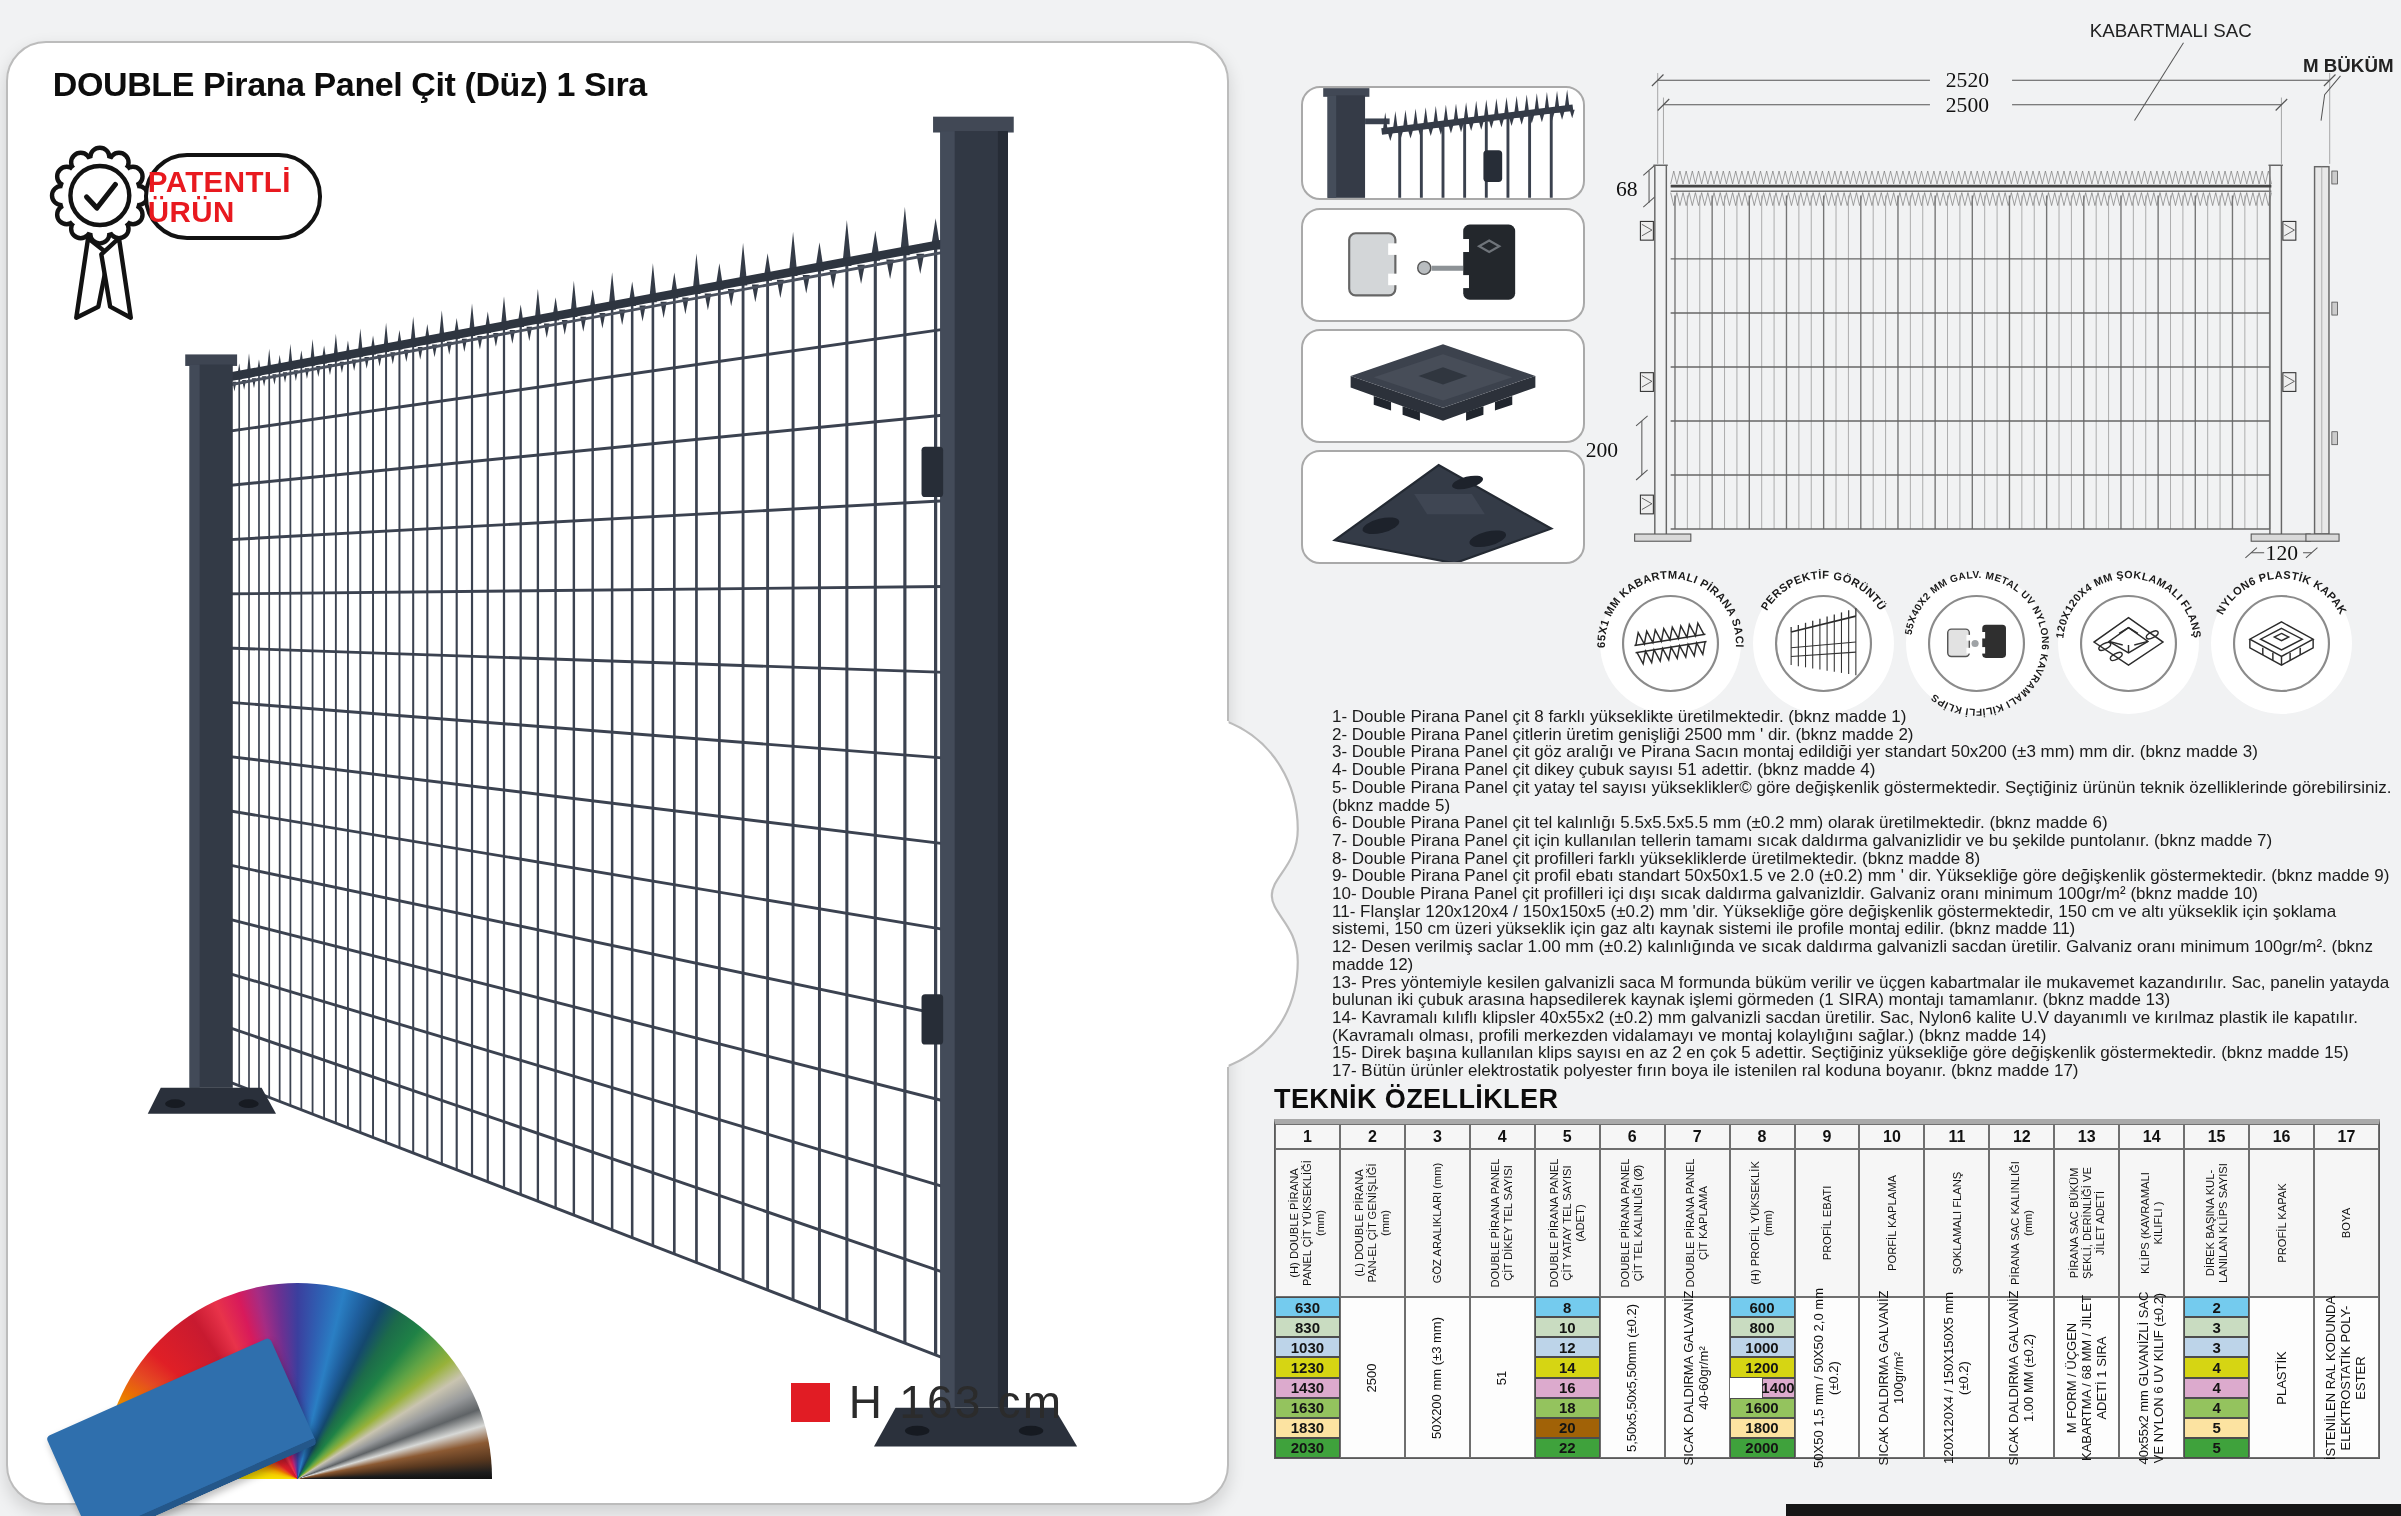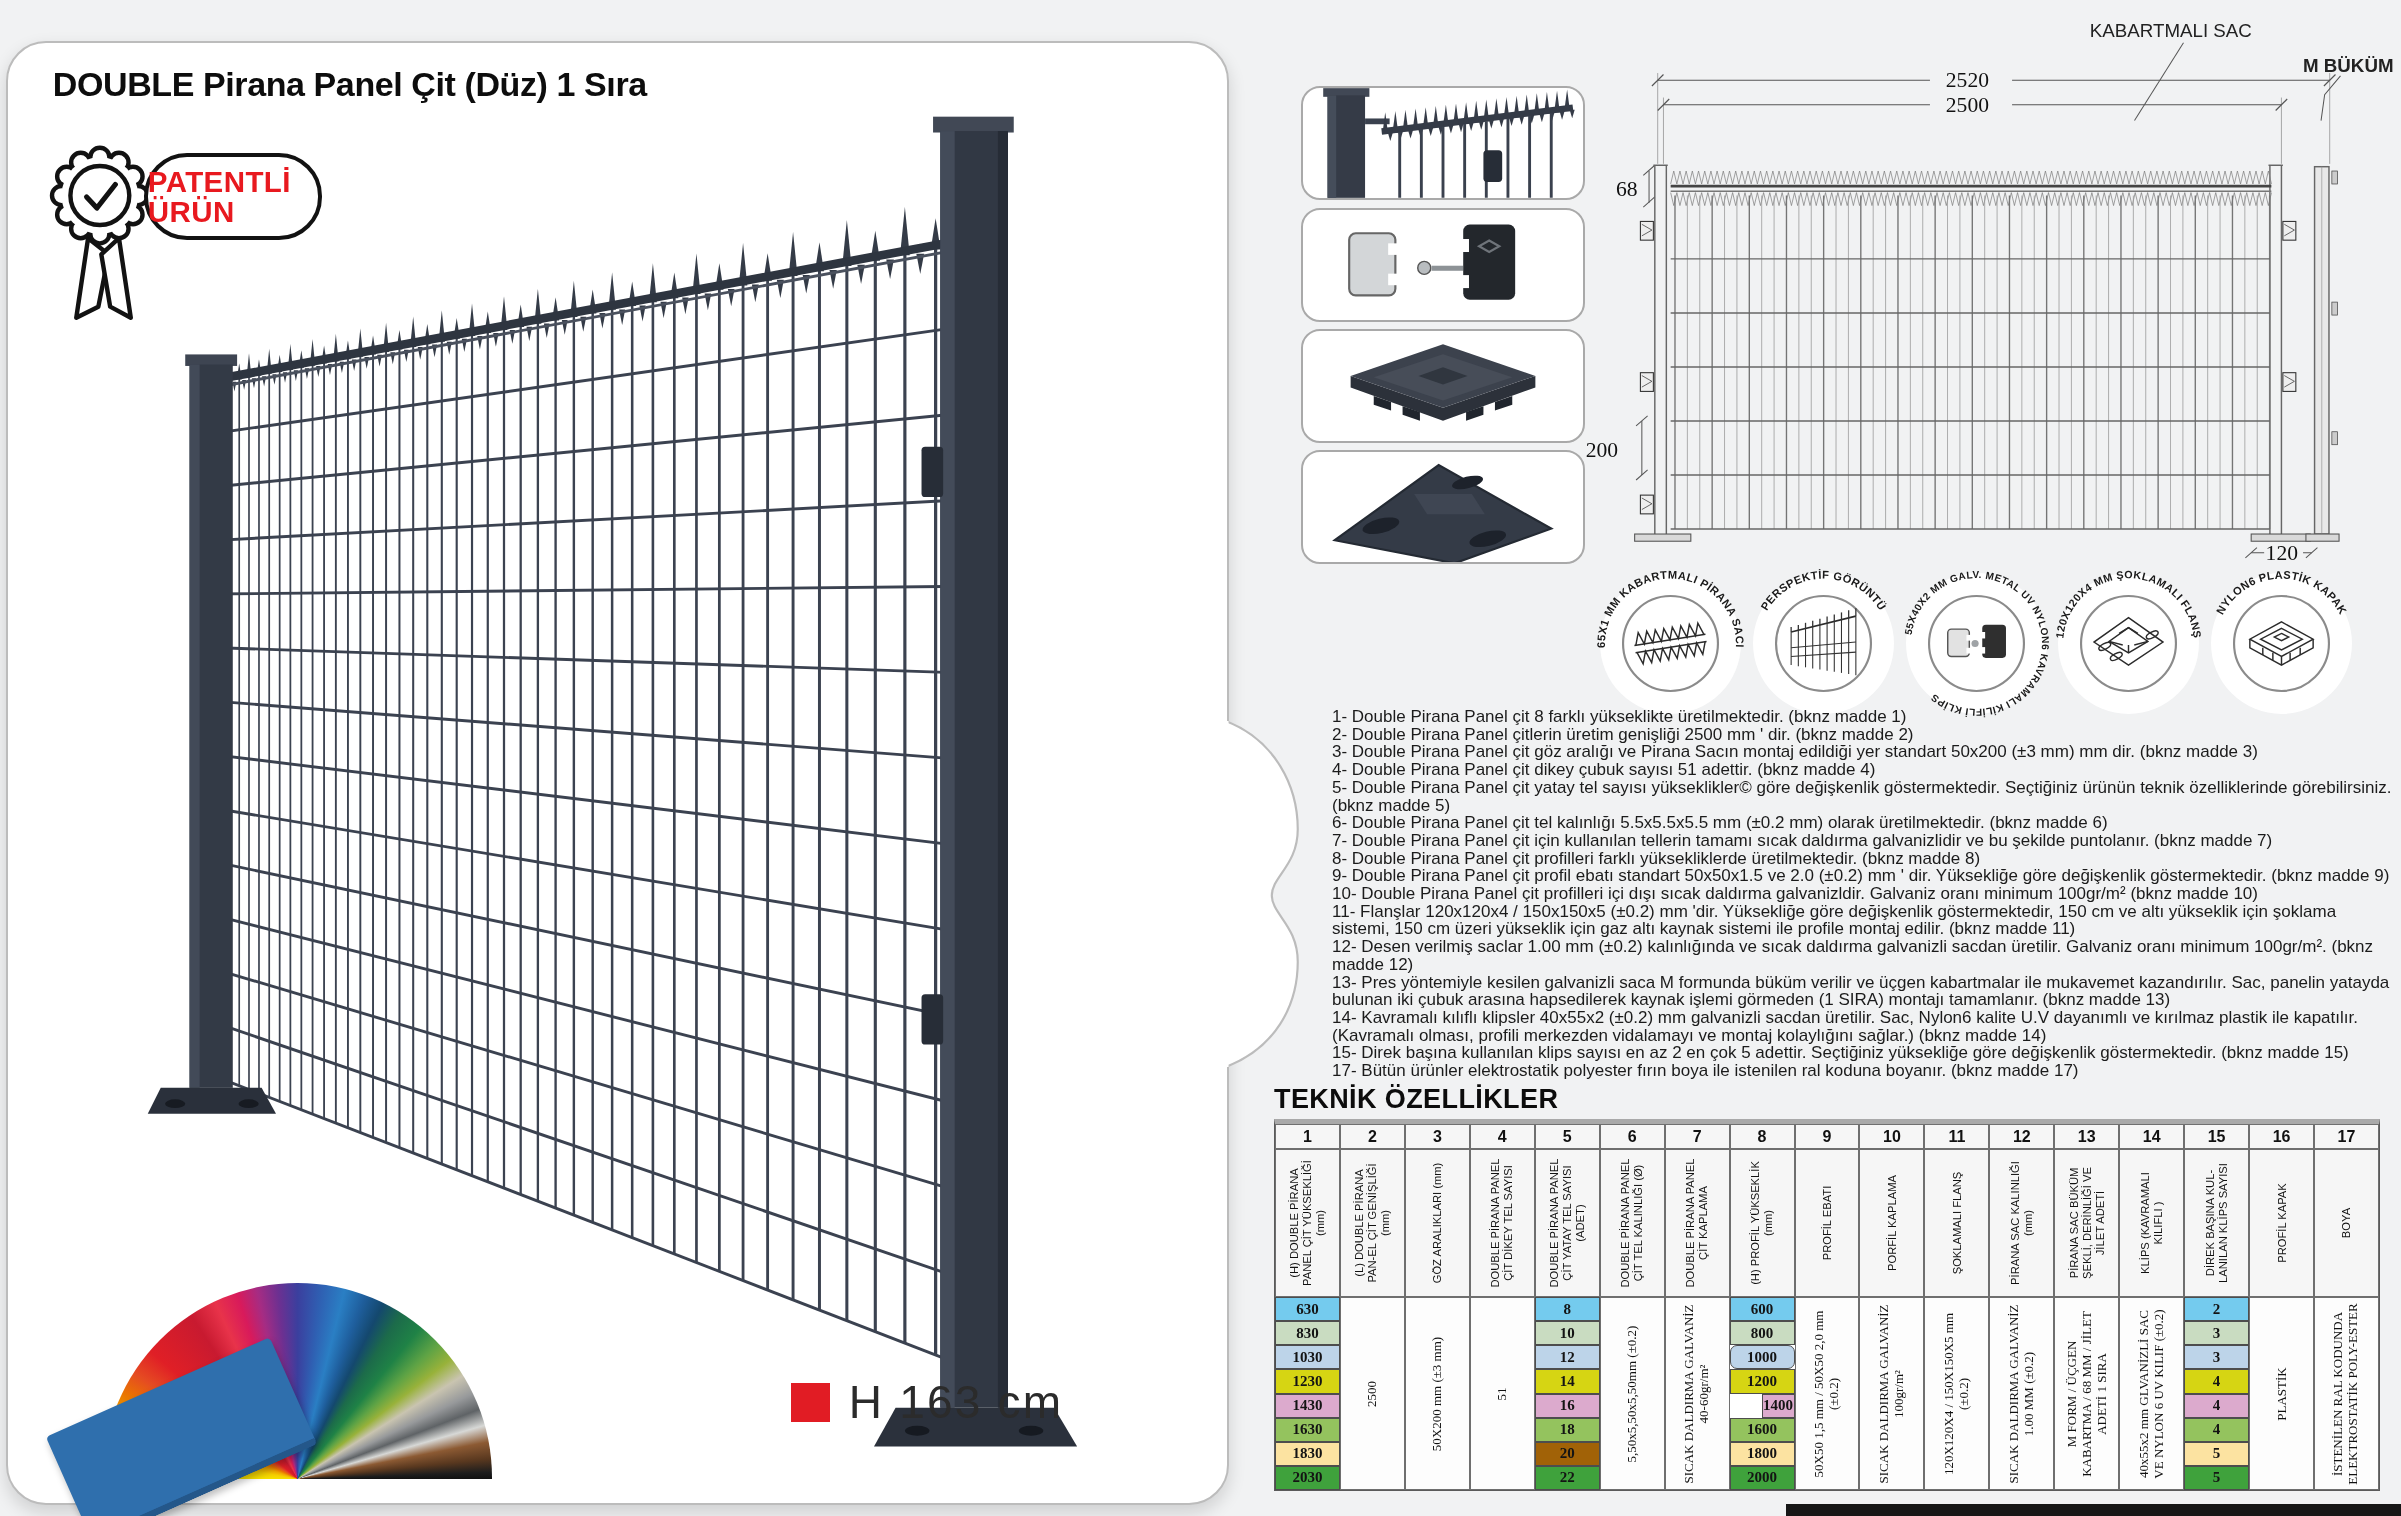--- a/index.html
+++ b/index.html
@@ -41,21 +41,21 @@
   .stamp textPath{font-family:"Liberation Sans",sans-serif;font-weight:bold;fill:#1a1a1a;letter-spacing:.6px;}
   
   #features{position:absolute;left:1332px;top:708px;width:1065px;font-size:17px;line-height:17.7px;color:#1b1b1b;}
   
   #tech-heading{position:absolute;left:1274px;top:1084px;font-size:27px;font-weight:bold;letter-spacing:0.4px;color:#0c0c0c;}
   #tech-table{position:absolute;left:1274px;top:1119px;width:1104px;display:flex;border:1.4px solid #5a5a5a;border-top:5.8px solid #a9a9a9;background:#fff;}
   .tcol{flex:1;display:flex;flex-direction:column;min-width:0;}
   .tnum{height:23px;border:0.7px solid #6f6f6f;display:flex;align-items:center;justify-content:center;
         font-size:16px;font-weight:bold;background:#f6f6f6;}
   .thead{height:146px;border:0.7px solid #6f6f6f;position:relative;background:#f6f6f6;}
-  .tbody{height:193px;display:flex;flex-direction:column;font-family:Liberation Serif, serif;}
+  .tbody{height:161px;display:flex;flex-direction:column;}
   .tcell{flex:1;border:0.7px solid #4d4d4d;display:flex;align-items:center;justify-content:center;
          font-size:15px;font-weight:600;color:#141414;}
   .tmerge{flex:1;border:0.7px solid #6f6f6f;position:relative;background:#fdfdfd;}
   .rot{position:absolute;left:50%;top:50%;transform:translate(-50%,-50%) rotate(-90deg);
        width:135px;text-align:center;font-size:11.2px;line-height:1.14;color:#111;}
   .tmerge .rot{width:183px;font-size:13px;line-height:1.15;}
   
   #footer-bar{position:absolute;left:1786px;top:1504px;width:615px;height:12.3px;background:#161616;}
 </style>
 </head>
@@ -756,21 +756,21 @@
         </div>
     </div>
     <div class="tcol">
       <div class="tnum">8</div>
       <div class="thead">
           <div class="rot">(H) PROFİL YÜKSEKLİK (mm)</div>
         </div>
       <div class="tbody">
         <div class="tcell" style="background: rgb(116, 203, 238);">600</div>
         <div class="tcell" style="background: rgb(201, 220, 193);">800</div>
-        <div class="tcell" style="background: rgb(189, 212, 233); border-radius: 7px;">1000</div>
+        <div class="tcell" style="background: rgb(189, 212, 233);">1000</div>
         <div class="tcell" style="background: rgb(214, 213, 19);">1200</div>
         <div class="tcell" style="background: rgb(220, 170, 205); margin-left: 32px;">1400</div>
         <div class="tcell" style="background: rgb(148, 195, 94);">1600</div>
         <div class="tcell" style="background: rgb(252, 227, 161);">1800</div>
         <div class="tcell" style="background: rgb(63, 162, 60);">2000</div>
       </div>
     </div>
     <div class="tcol">
       <div class="tnum">9</div>
       <div class="thead">

